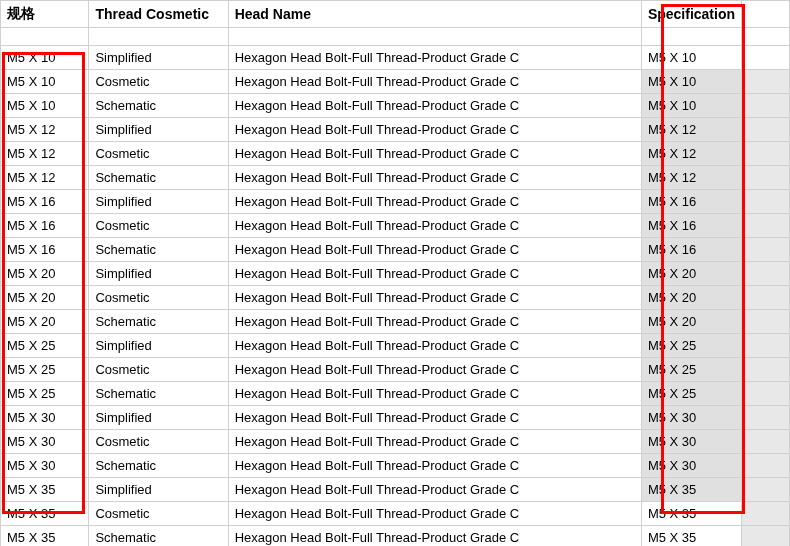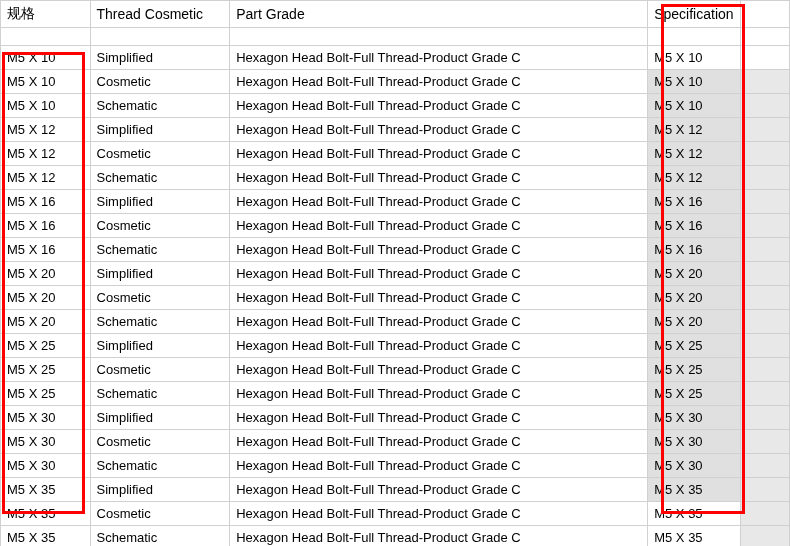--- a/index.html
+++ b/index.html
@@ -16,21 +16,21 @@
     th, td {
       border: 1px solid #d0d0d0;
       padding: 4px 6px;
       text-align: left;
       white-space: nowrap;
       overflow: hidden;
       height: 24px;
       font-weight: normal;
     }
     th {
-      font-weight: normal;
+      font-weight: bold;
       background: #fff;
       font-size: 14px;
     }
     tbody tr:first-child td {
       border-top: none;
     }
     .blank-row td {
       height: 18px;
     }
     .col-spec {
@@ -80,21 +80,21 @@
     <col class="col-spec">
     <col class="col-thread">
     <col class="col-part">
     <col class="col-specification">
     <col class="col-extra">
   </colgroup>
   <thead>
     <tr>
       <th>规格</th>
       <th>Thread Cosmetic</th>
-      <th>Part Grade</th>
+      <th>Head Name</th>
       <th>Specification</th>
       <th></th>
     </tr>
   </thead>
   <tbody id="tbody">
     <tr class="blank-row">
       <td></td>
       <td></td>
       <td></td>
       <td></td>

